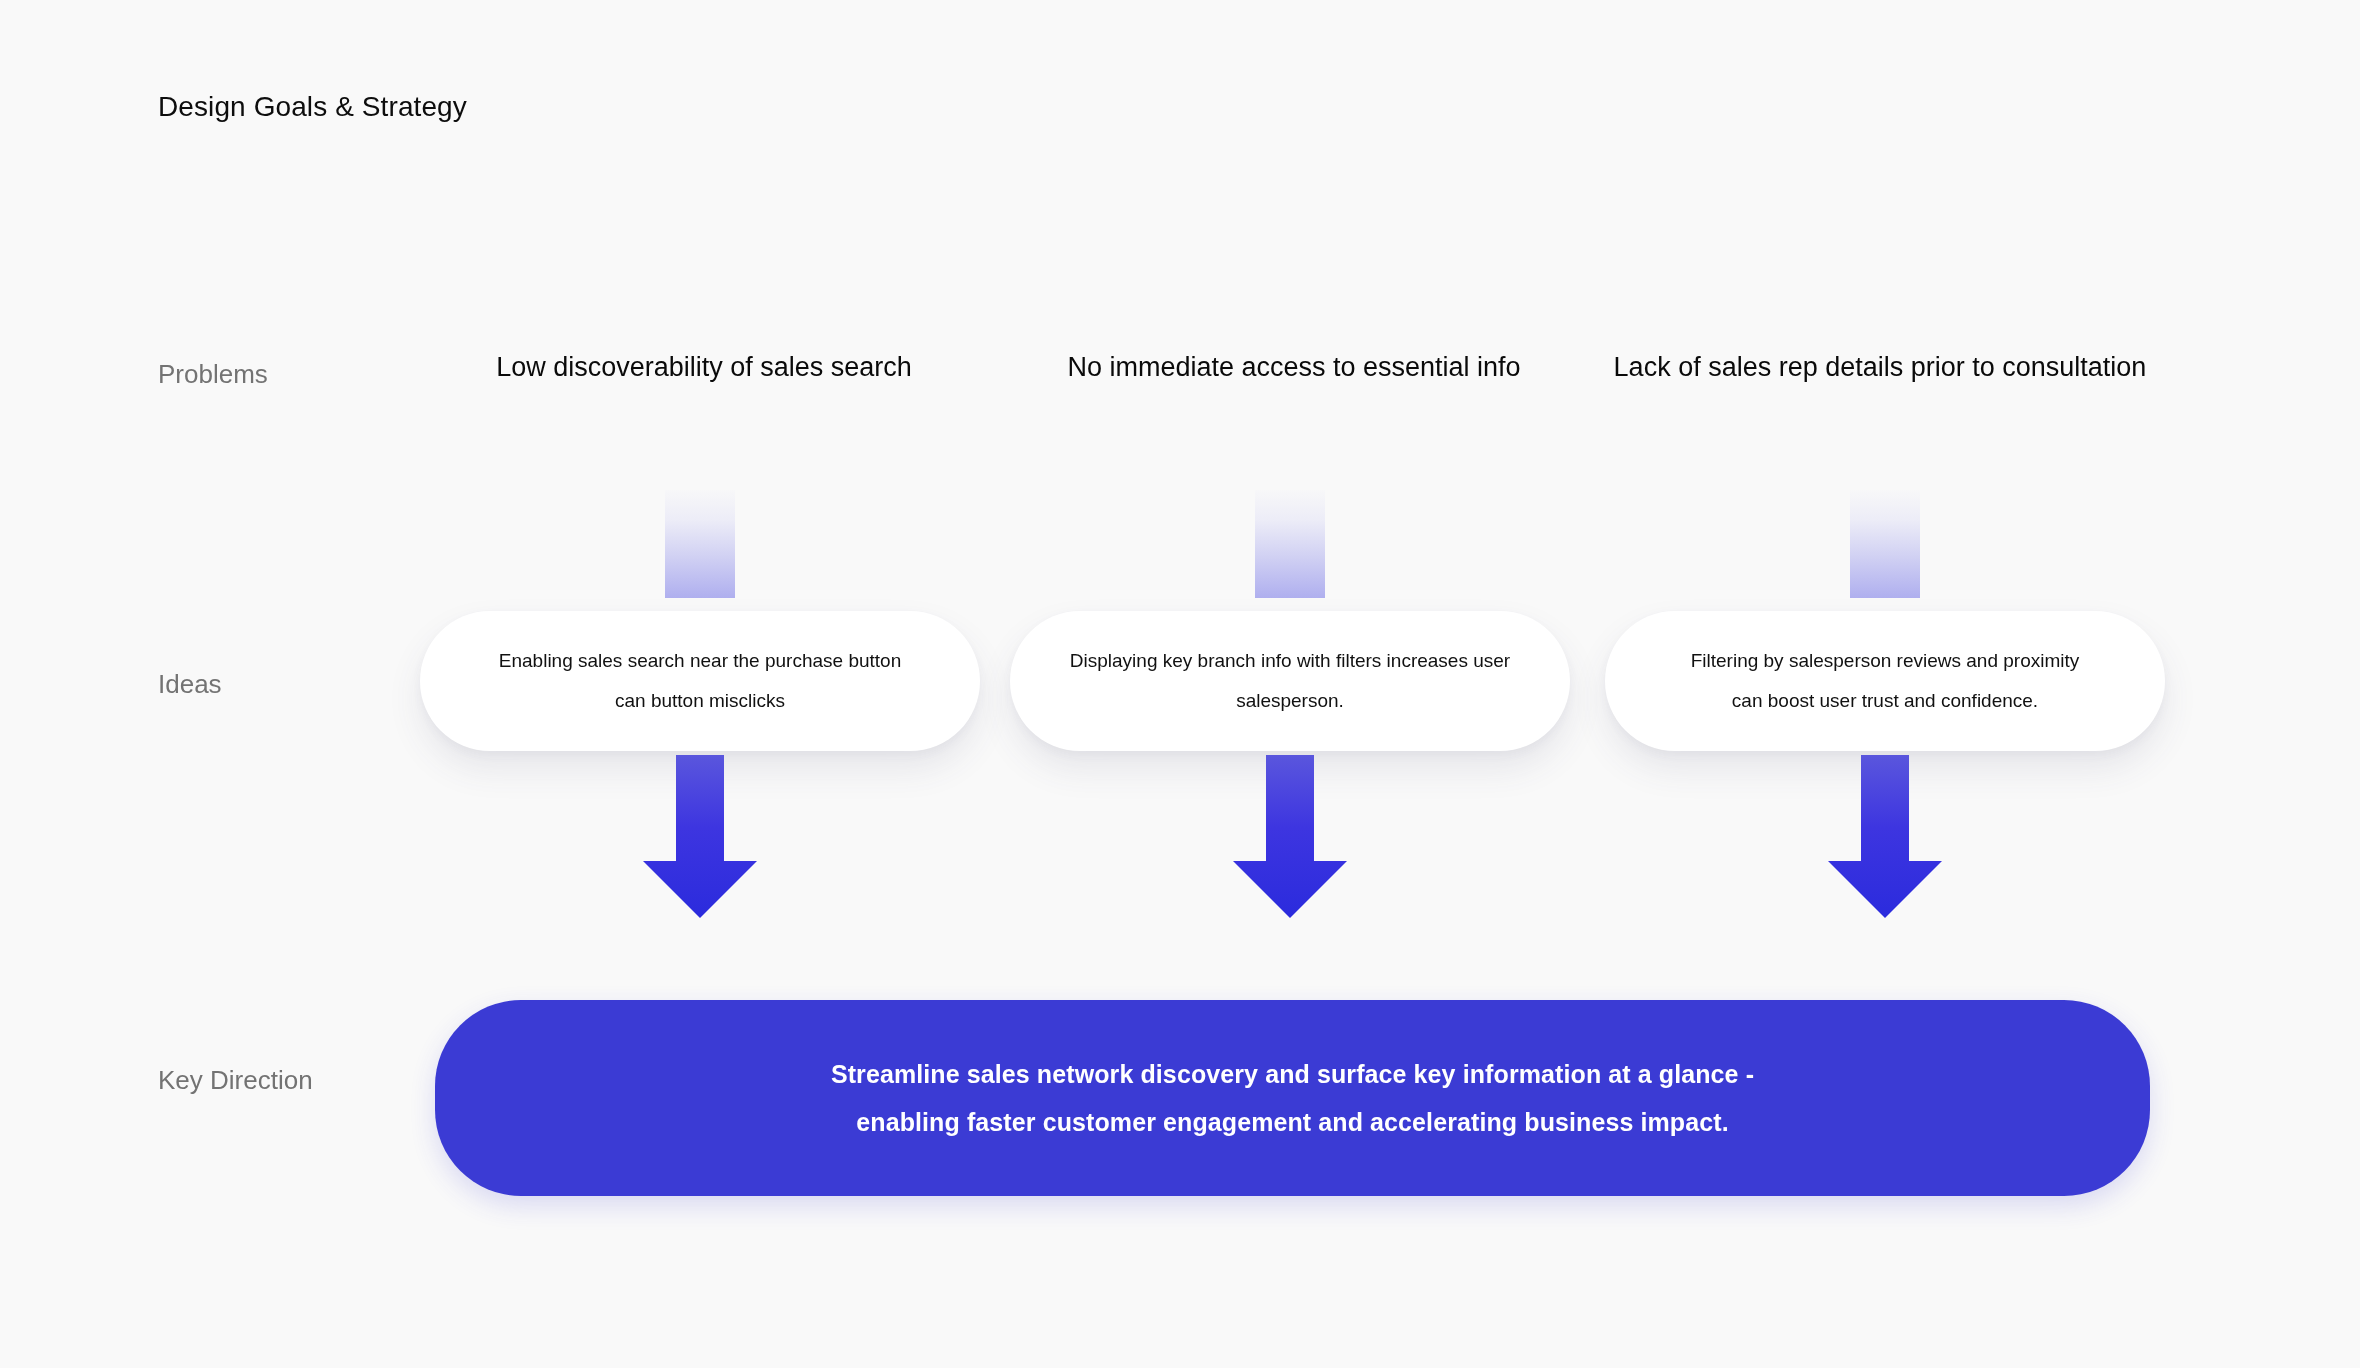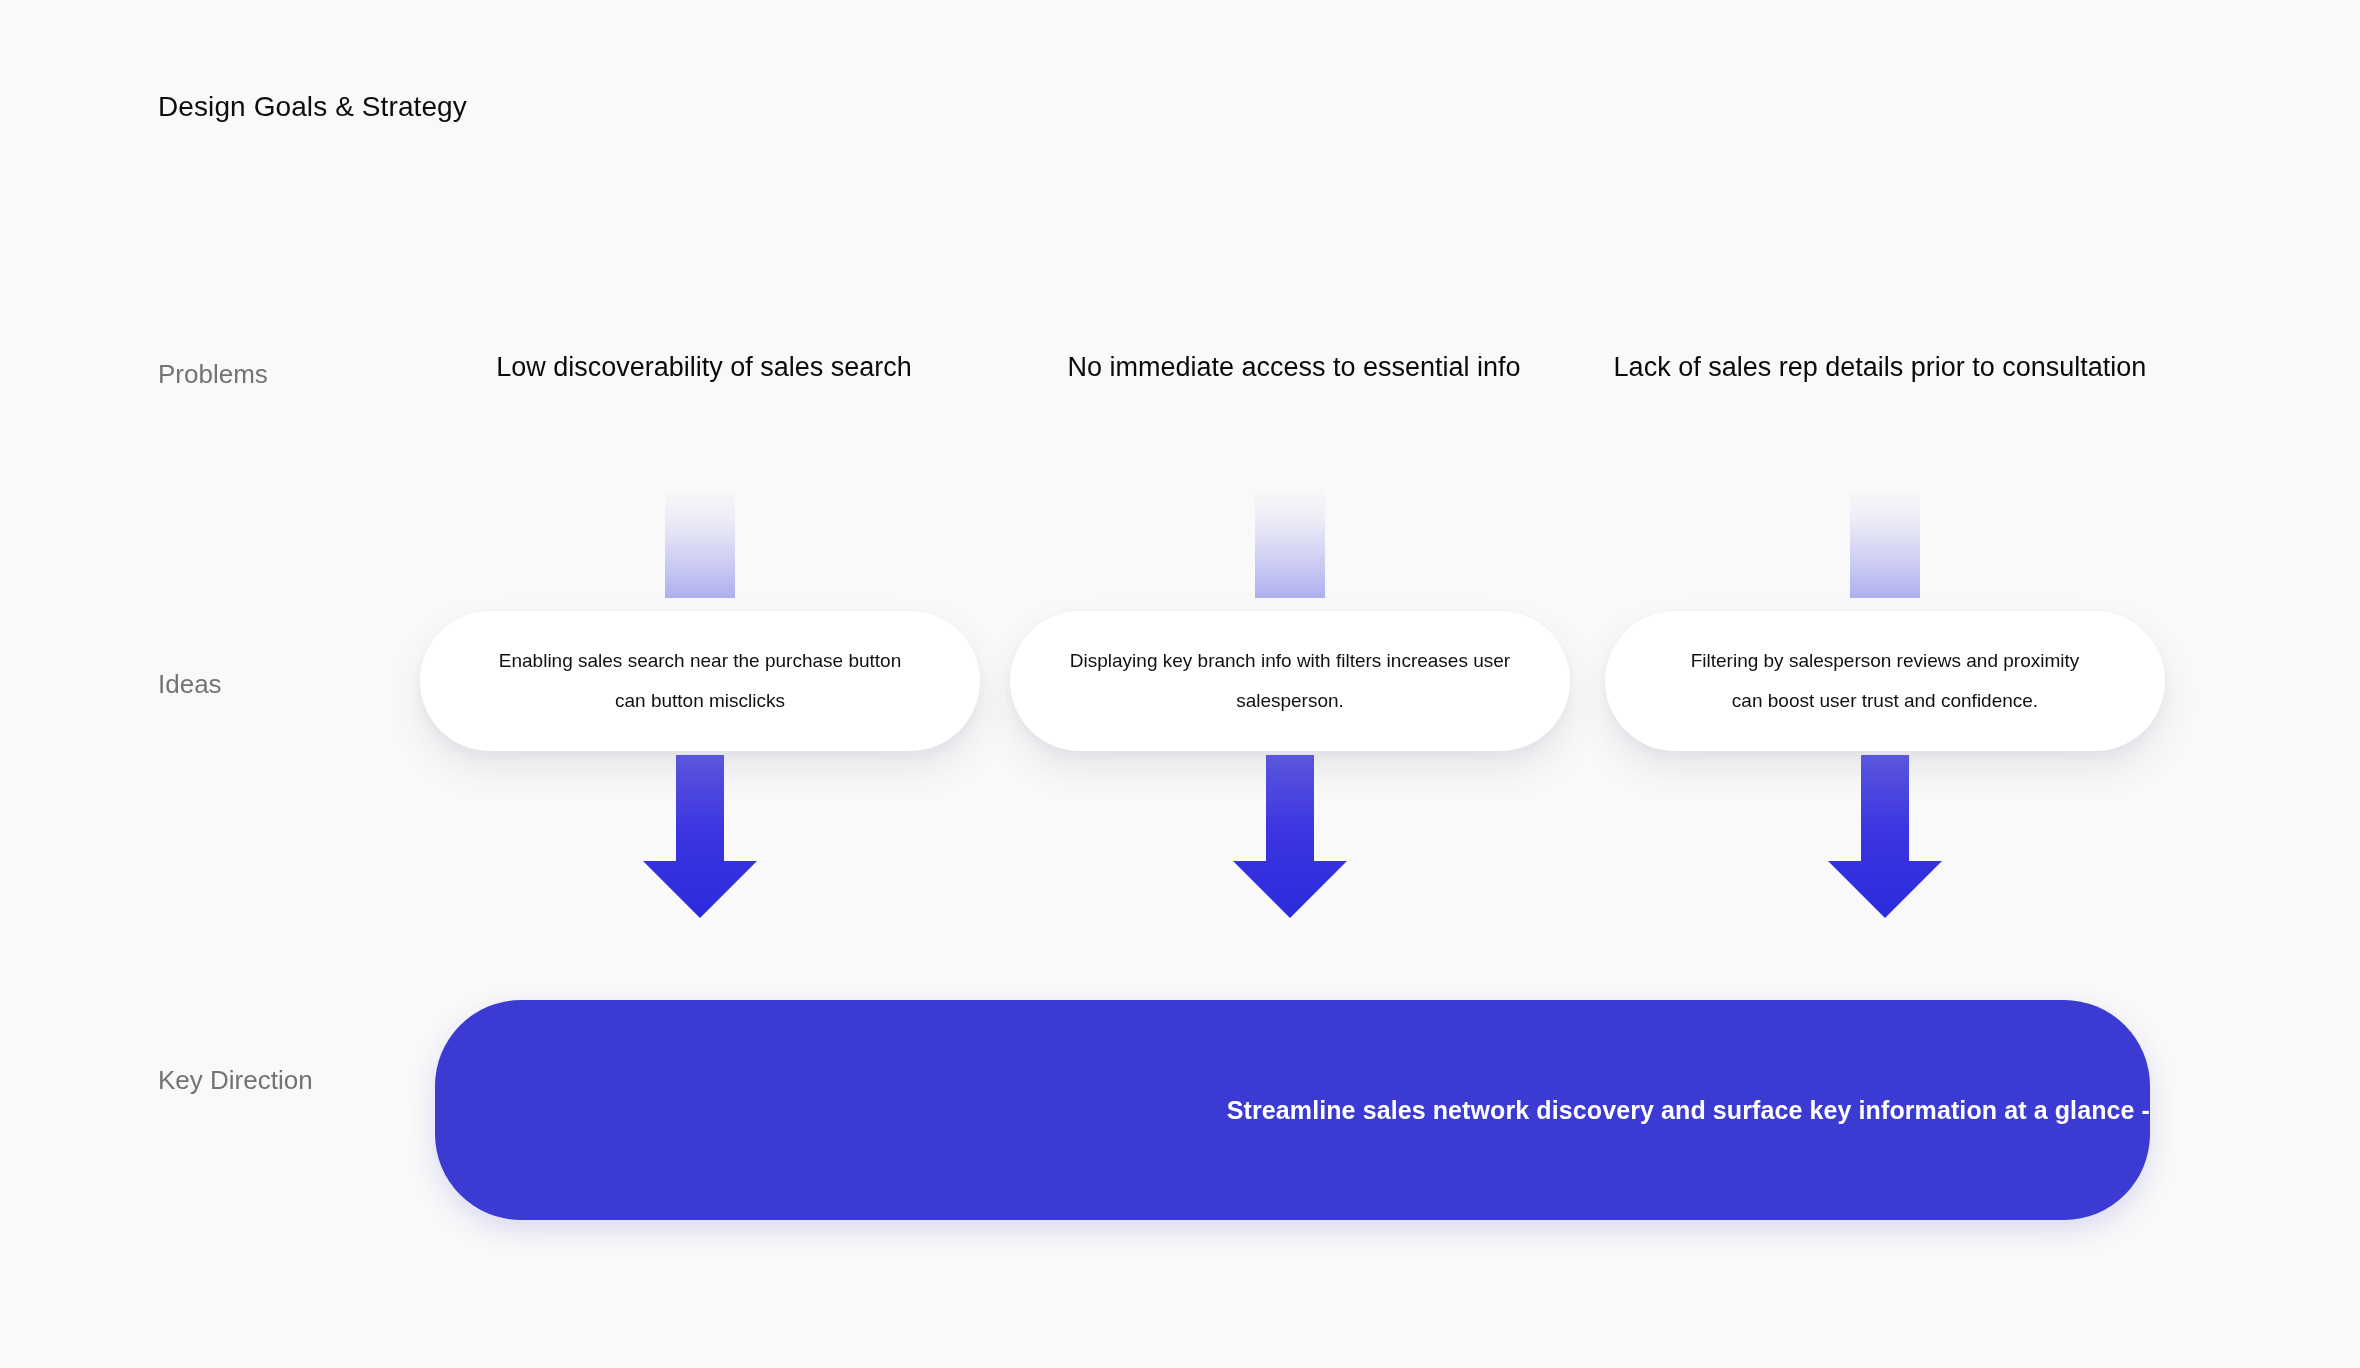--- a/index.html
+++ b/index.html
@@ -138,26 +138,26 @@
     overflow: visible;
   }
   .arrow-down svg { display: block; }
 
   
   .key-banner {
     position: absolute;
     left: 435px;
     top: 1000px;
     width: 1715px;
-    height: 220px;
+    height: 196px;
     background: #3b3bd4;
     border-radius: 86px;
     display: flex;
     flex-direction: column;
-    align-items: flex-end;
+    align-items: center;
     justify-content: center;
     box-shadow: 0 10px 26px rgba(59, 59, 212, 0.16);
   }
   .key-line {
     color: #ffffff;
     font-size: 25px;
     line-height: 32px;
     font-weight: 700;
     text-align: center;
     white-space: nowrap;
@@ -245,15 +245,16 @@
             <stop offset="100%" stop-color="#2b2bdd"></stop>
           </linearGradient>
         </defs>
         <path d="M35 0 H83 V106 H116 L59 163 L2 106 H35 Z" fill="url(#ag3)"></path>
       </svg>
     </div>
   </div>
 
   <div class="key-banner">
     <div class="key-line">Streamline sales network discovery and surface key information at a glance -</div>
+    <div class="key-line">enabling faster customer engagement and accelerating business impact.</div>
   </div>
 
 </div>
 
 </body></html>

